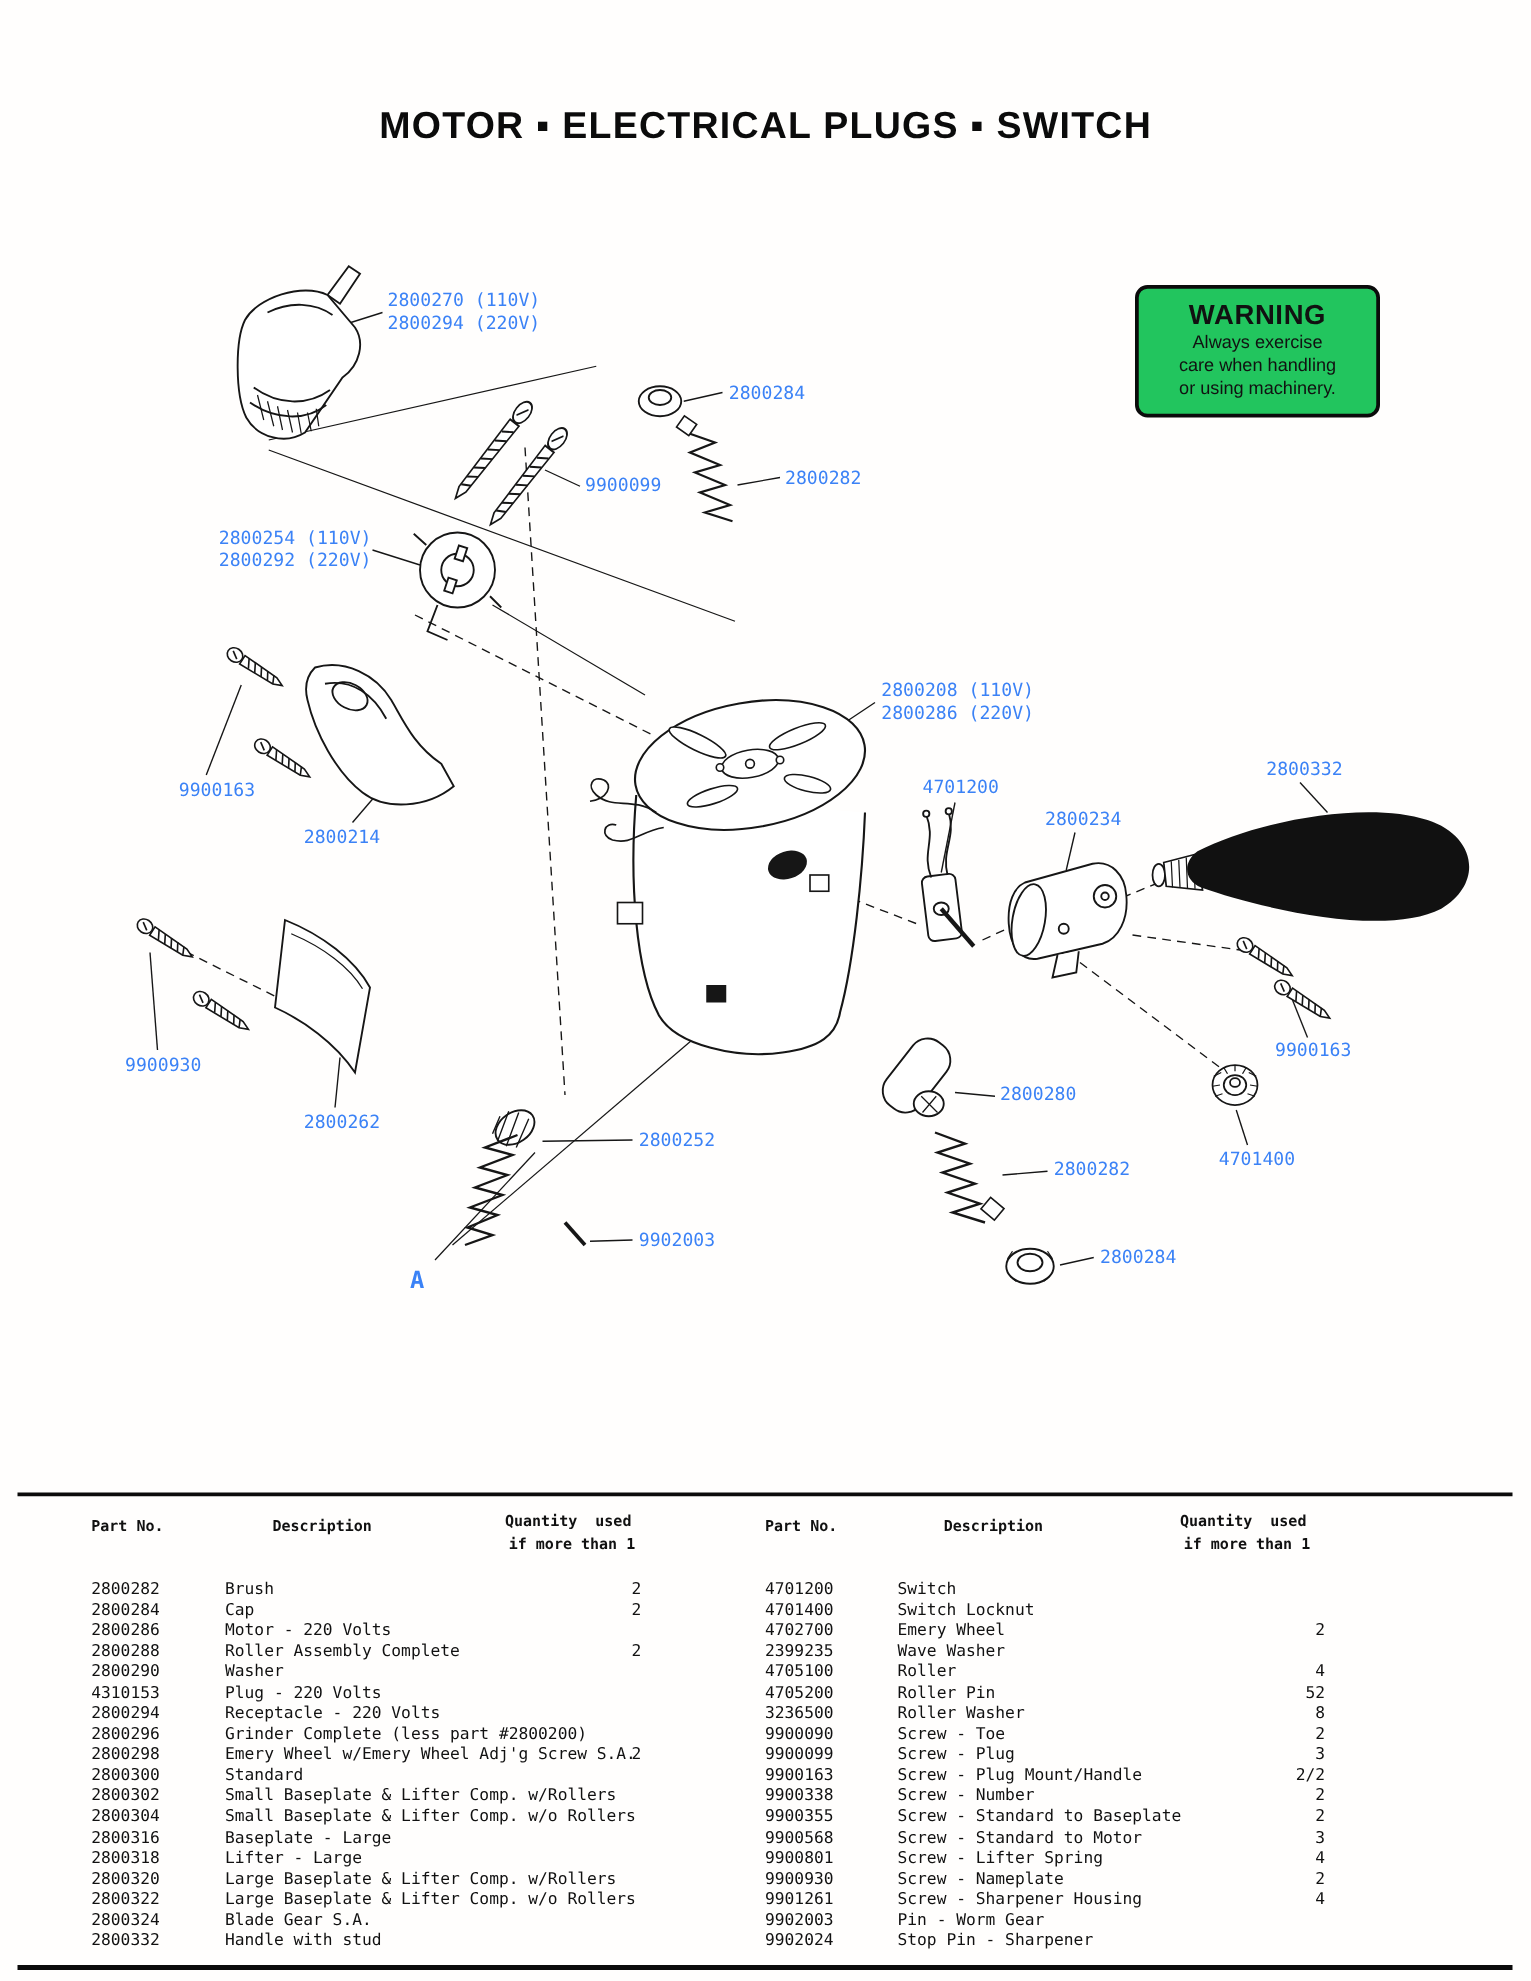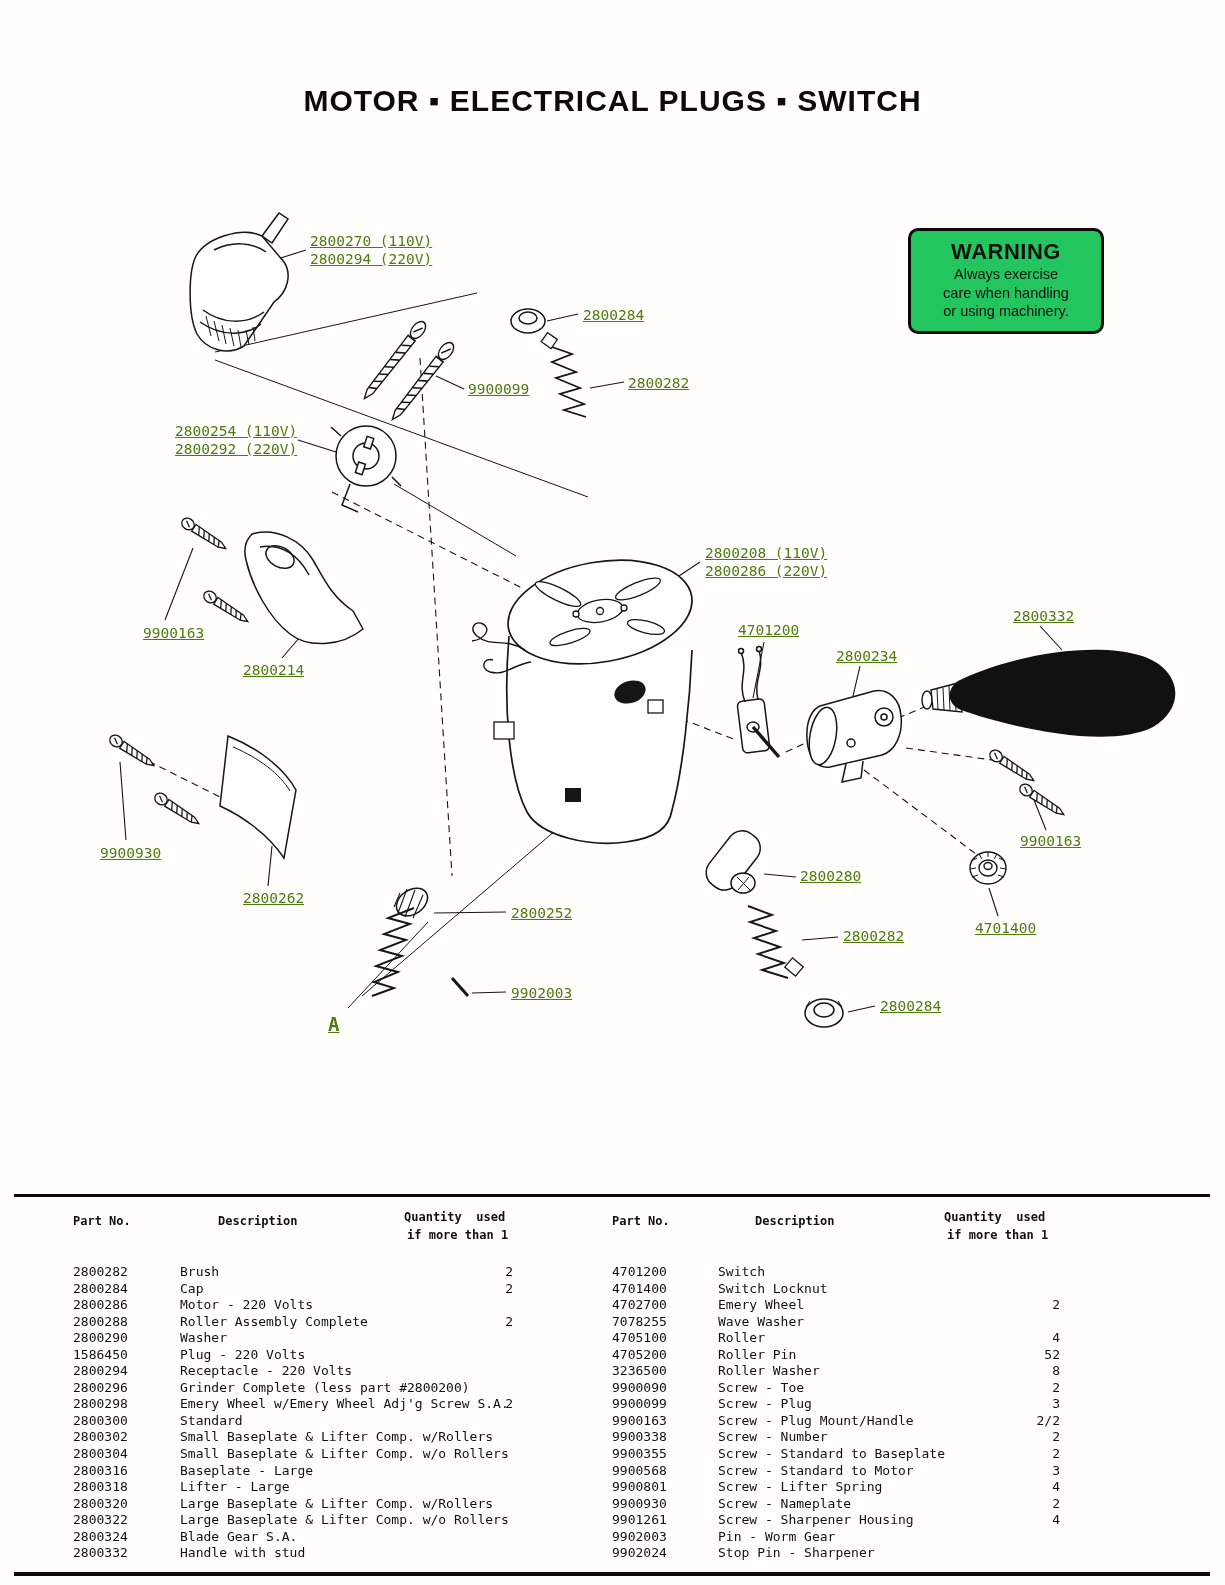--- a/index.html
+++ b/index.html
@@ -16,21 +16,21 @@
   }
   .warning {
     position:absolute; left:908px; top:228px; width:196px;
     border:3.5px solid #0b0b0b; border-radius:10px;
     padding:8px 4px 10px; text-align:center;
     font-family:"Liberation Sans", sans-serif; background:#22c55e;
   }
   .warning-title { font-size:22px; font-weight:bold; letter-spacing:.5px; }
   .warning-line  { font-size:14.5px; line-height:1.28; }
   .diagram { position:absolute; left:0; top:0; }
-  .callout { position:absolute; font-size:14.5px; white-space:pre; color:#4d7c0f;text-decoration:underline; }
+  .callout { position:absolute; font-size:14.5px; white-space:pre; color:#3b82f6; }
   .callout.big { font-weight:bold; font-size:19px; }
   .note {
     position:absolute; top:1158px; left:0; width:100%;
     text-align:center; font-weight:bold; font-size:13.5px;
   }
   .rule { position:absolute; background:#0b0b0b; }
   .rule-top    { left:14px; top:1194px; width:1196px; height:3px; }
   .rule-bottom { left:14px; top:1572px; width:1196px; height:4px; }
   .thead { position:absolute; font-weight:bold; font-size:12px; white-space:pre; }
   .parts-col { position:absolute; font-size:13px; }
@@ -303,21 +303,21 @@
         <span class="c-qty">2</span>
       </div>
 
       <div class="prow">
         <span class="c-part">2800290</span>
         <span class="c-desc">Washer</span>
         <span class="c-qty"></span>
       </div>
 
       <div class="prow">
-        <span class="c-part">1586450</span>
+        <span class="c-part">4310153</span>
         <span class="c-desc">Plug - 220 Volts</span>
         <span class="c-qty"></span>
       </div>
 
       <div class="prow">
         <span class="c-part">2800294</span>
         <span class="c-desc">Receptacle - 220 Volts</span>
         <span class="c-qty"></span>
       </div>
 
@@ -402,21 +402,21 @@
         <span class="c-qty"></span>
       </div>
 
       <div class="prow">
         <span class="c-part">4702700</span>
         <span class="c-desc">Emery Wheel</span>
         <span class="c-qty">2</span>
       </div>
 
       <div class="prow">
-        <span class="c-part">7078255</span>
+        <span class="c-part">2399235</span>
         <span class="c-desc">Wave Washer</span>
         <span class="c-qty"></span>
       </div>
 
       <div class="prow">
         <span class="c-part">4705100</span>
         <span class="c-desc">Roller</span>
         <span class="c-qty">4</span>
       </div>
 

